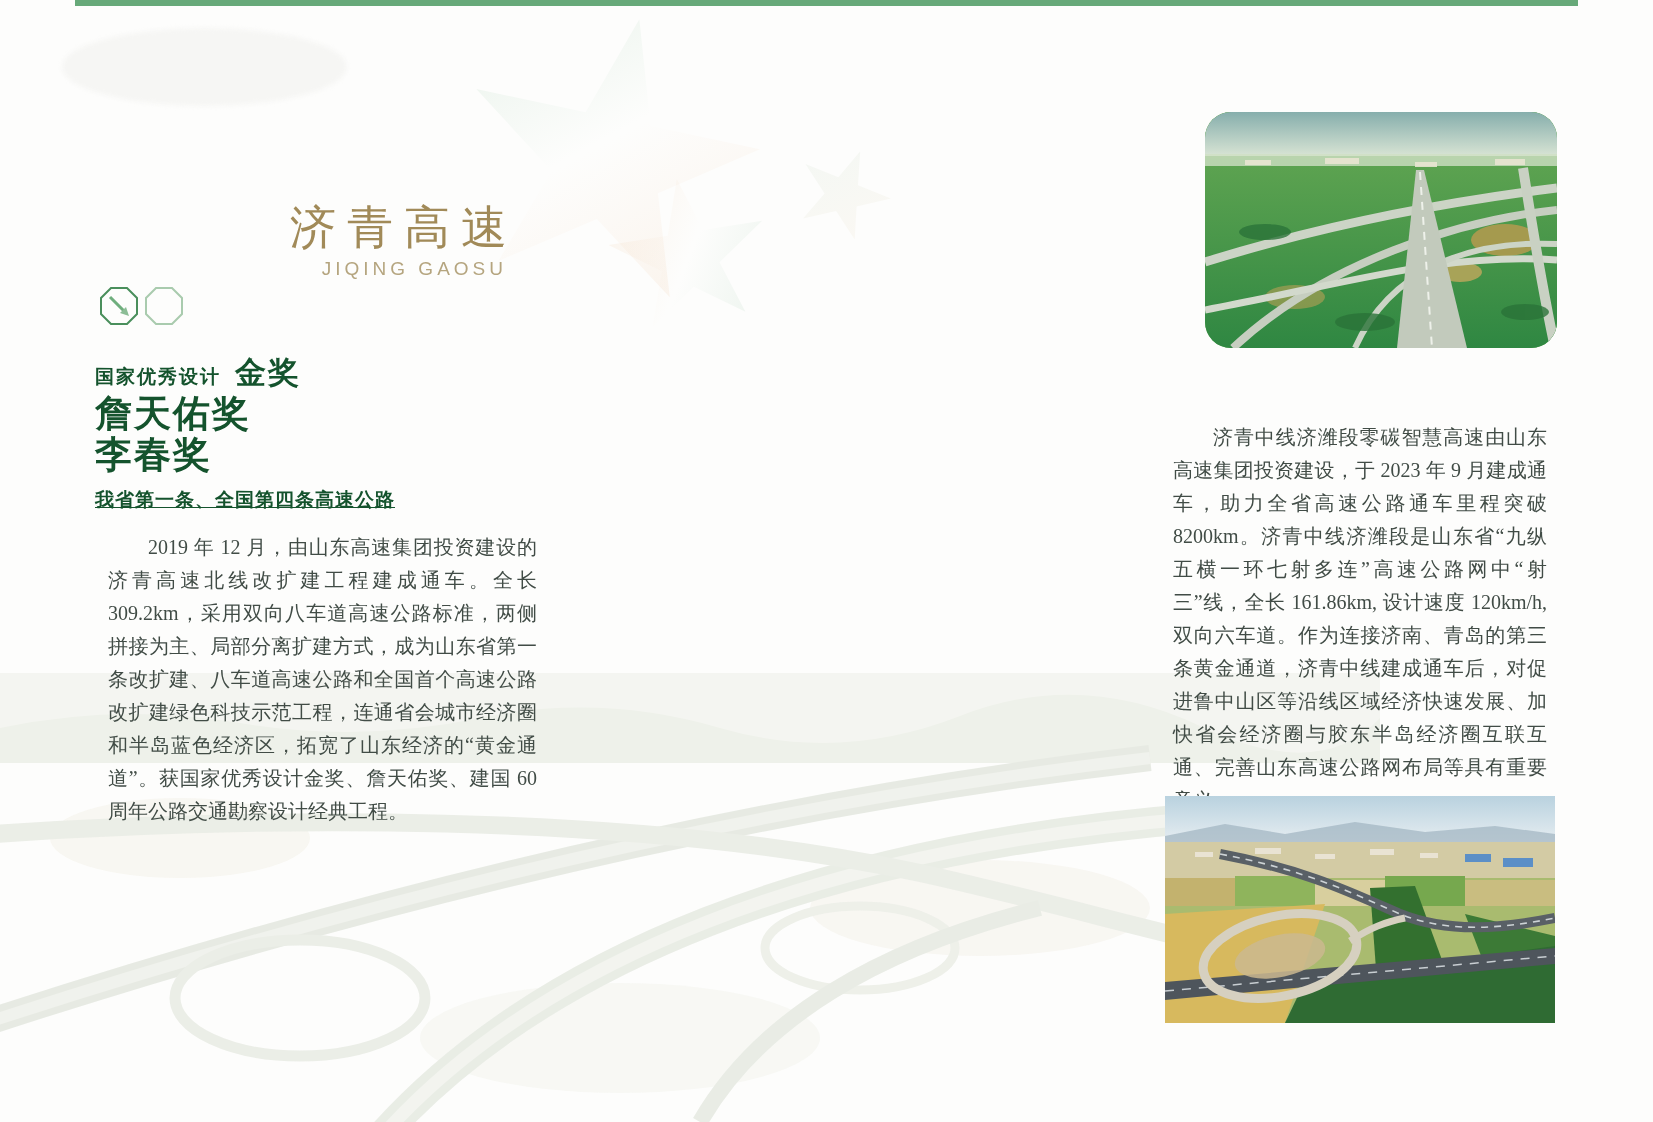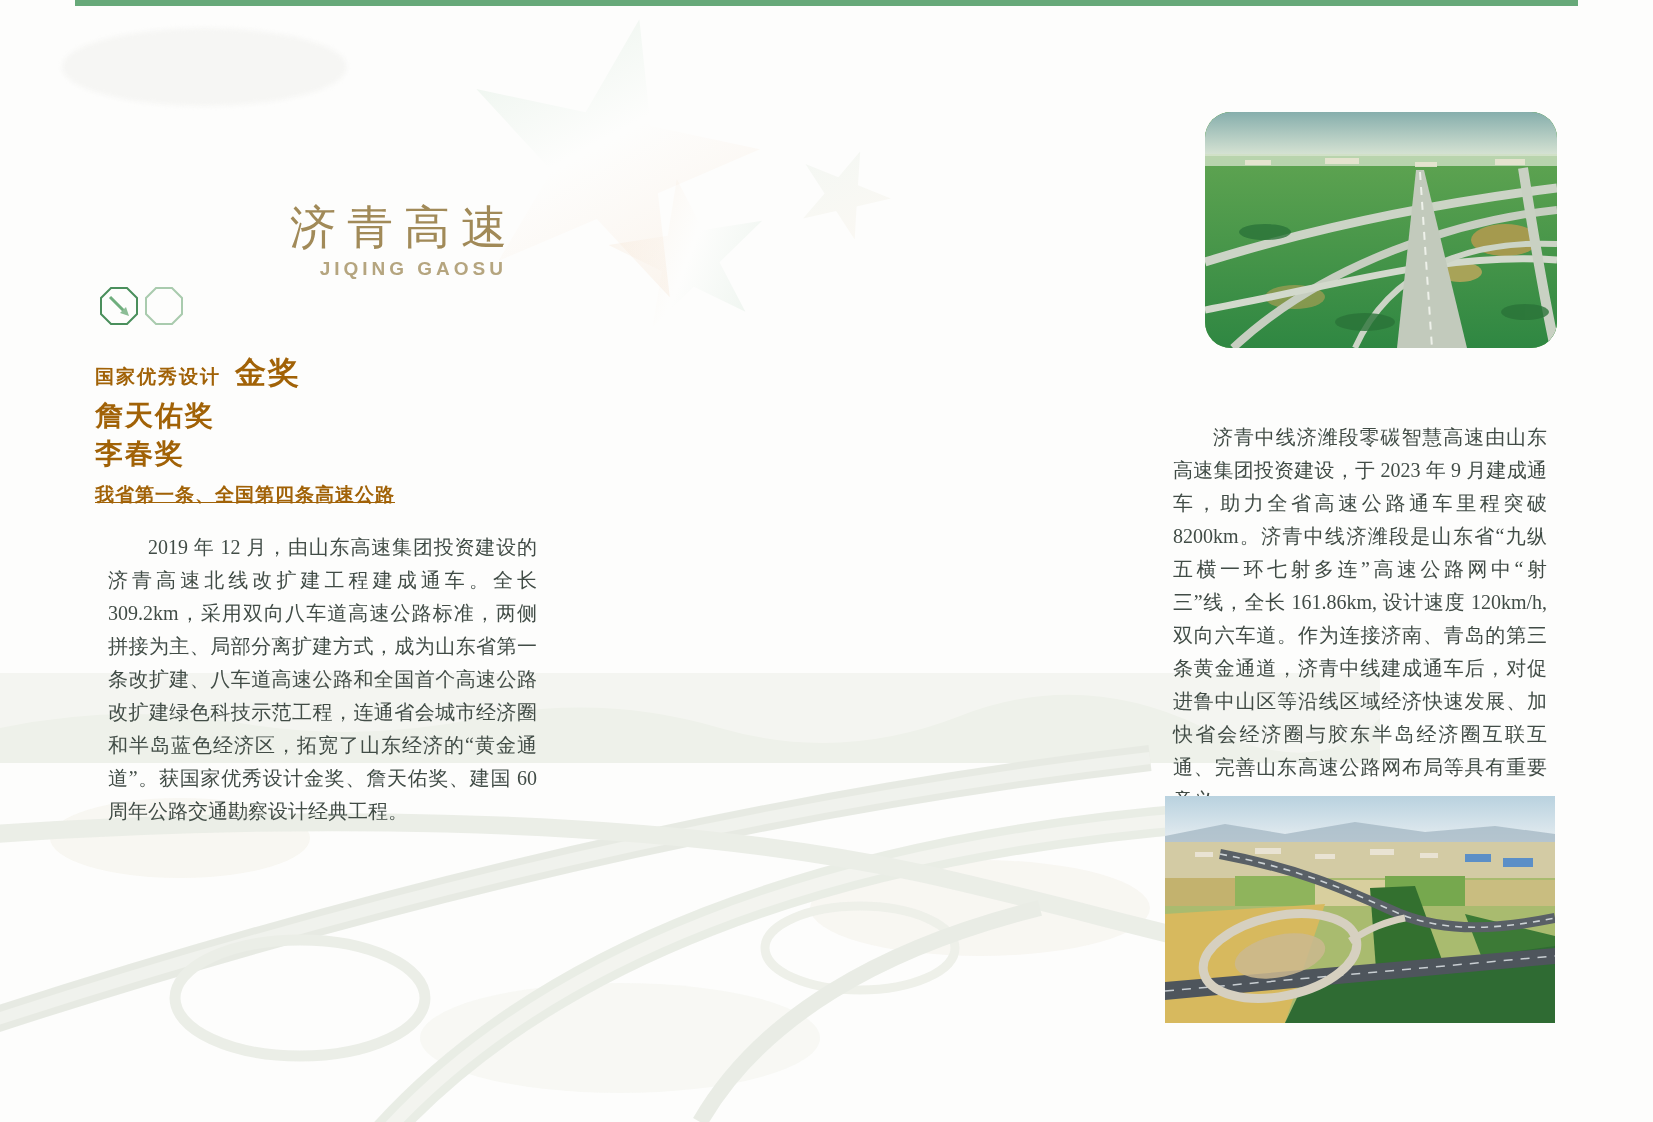--- a/index.html
+++ b/index.html
@@ -41,35 +41,35 @@
   }
   
   .title-block{position:absolute;left:107px;top:202px;width:400px;text-align:right;}
   .title{
     font-family:"Liberation Sans","DejaVu Sans",sans-serif;
     font-size:46px;font-weight:500;color:#a18a58;
     letter-spacing:11px;margin-right:-11px;line-height:1.1;
   }
   .subtitle{
     font-family:"Liberation Sans","DejaVu Sans",sans-serif;
-    font-size:19px;font-weight:700;color:#b5a57f;
+    font-size:19px;font-weight:400;color:#b5a57f;
     letter-spacing:4px;margin-top:5px;
   }
   
   .octagons{position:absolute;left:98px;top:285px;display:flex;gap:3px;}
   
   .awards{
     position:absolute;left:95px;top:352px;width:480px;
     font-family:"Liberation Sans","DejaVu Sans",sans-serif;
-    color:#a16207;font-weight:700;
+    color:#14532d;font-weight:700;
   }
   .award-line1{display:flex;align-items:baseline;gap:14px;}
   .award-label{font-size:19px;letter-spacing:2px;}
   .award-gold{font-size:31px;letter-spacing:2px;}
-  .award-big{font-size:28px;letter-spacing:2px;margin-top:7px;line-height:1.1;}
+  .award-big{font-size:37px;letter-spacing:2px;margin-top:0;line-height:1.1;}
   .award-tagline{font-size:19px;letter-spacing:1px;margin-top:12px;text-decoration:underline;}
   
   .left-article{
     position:absolute;left:95px;top:518px;width:455px;
     font-size:20px;line-height:33px;color:#414c46;
     text-align:justify;
   }
   .left-article p,.right-article p{margin:13px;text-indent:2em;}
   .right-article{
     position:absolute;left:1160px;top:408px;width:400px;

